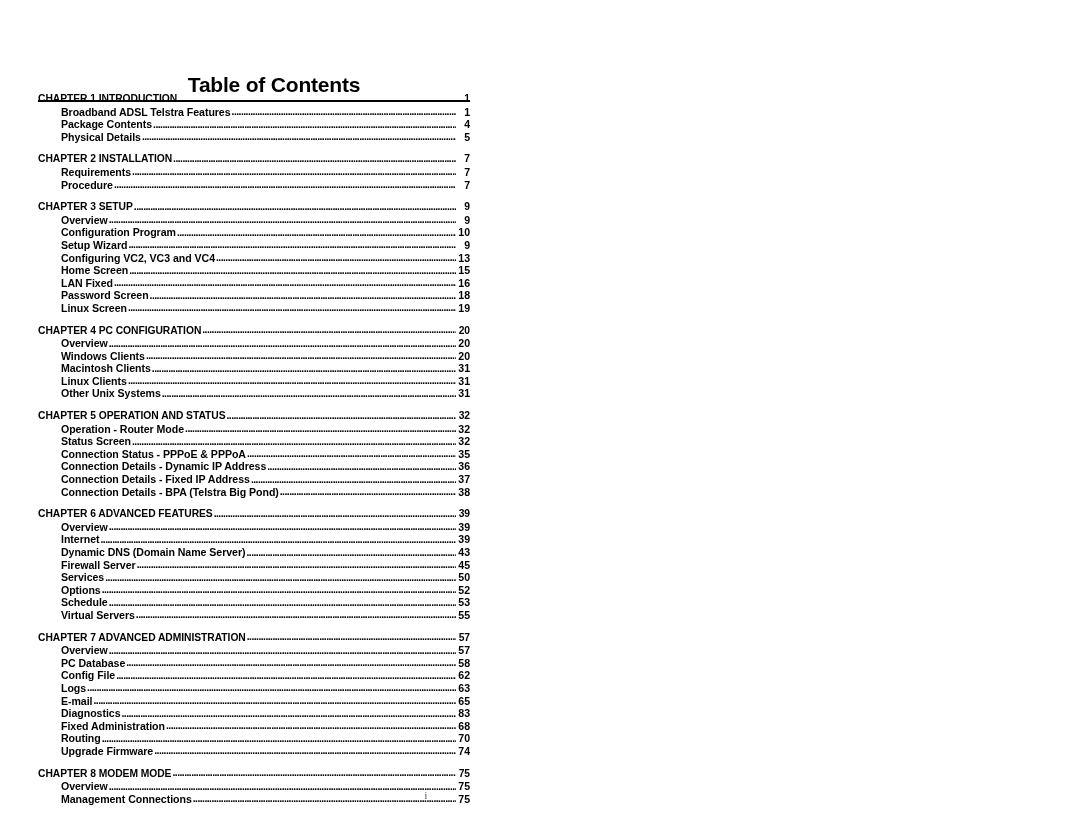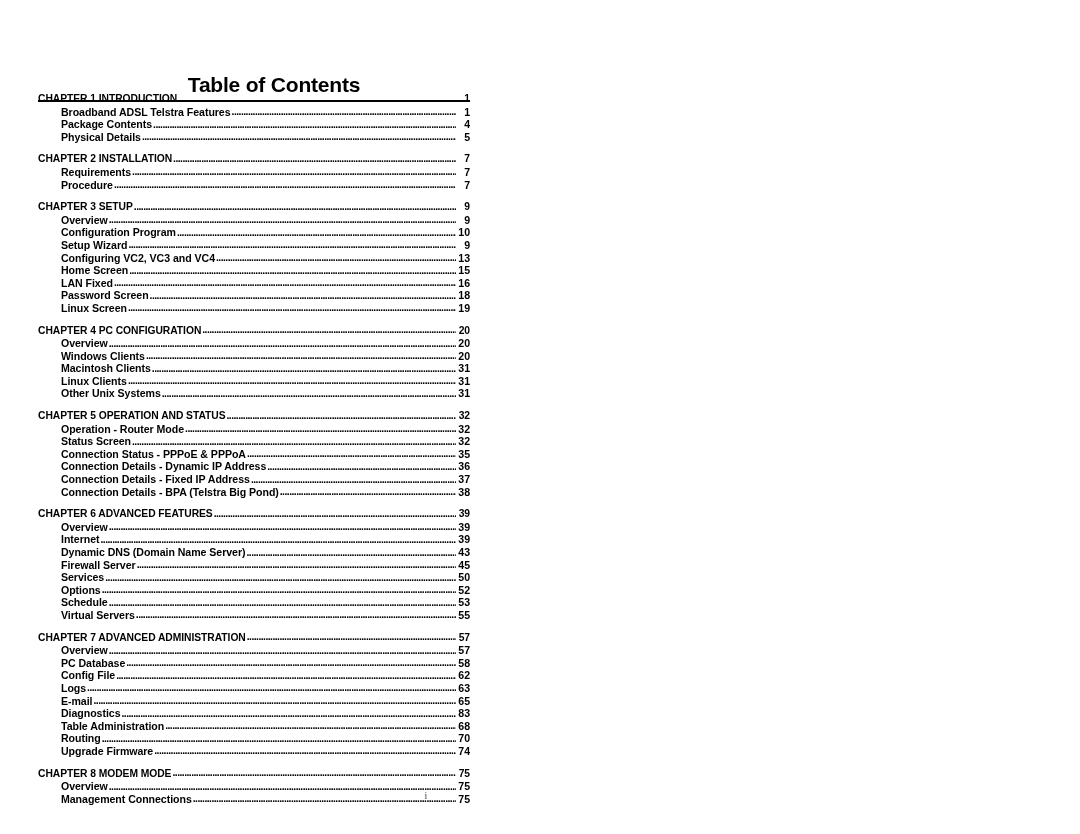--- a/index.html
+++ b/index.html
@@ -341,21 +341,21 @@
         <span class="toc-text">E-mail</span>
         <span class="toc-dots">....................................................................................................................................................................................................................................................................</span>
         <span class="toc-page">65</span>
       </li>
       <li class="toc-entry lvl2">
         <span class="toc-text">Diagnostics</span>
         <span class="toc-dots">....................................................................................................................................................................................................................................................................</span>
         <span class="toc-page">83</span>
       </li>
       <li class="toc-entry lvl2">
-        <span class="toc-text">Table Administration</span>
+        <span class="toc-text">Fixed Administration</span>
         <span class="toc-dots">....................................................................................................................................................................................................................................................................</span>
         <span class="toc-page">68</span>
       </li>
       <li class="toc-entry lvl2">
         <span class="toc-text">Routing</span>
         <span class="toc-dots">....................................................................................................................................................................................................................................................................</span>
         <span class="toc-page">70</span>
       </li>
       <li class="toc-entry lvl2">
         <span class="toc-text">Upgrade Firmware</span>

